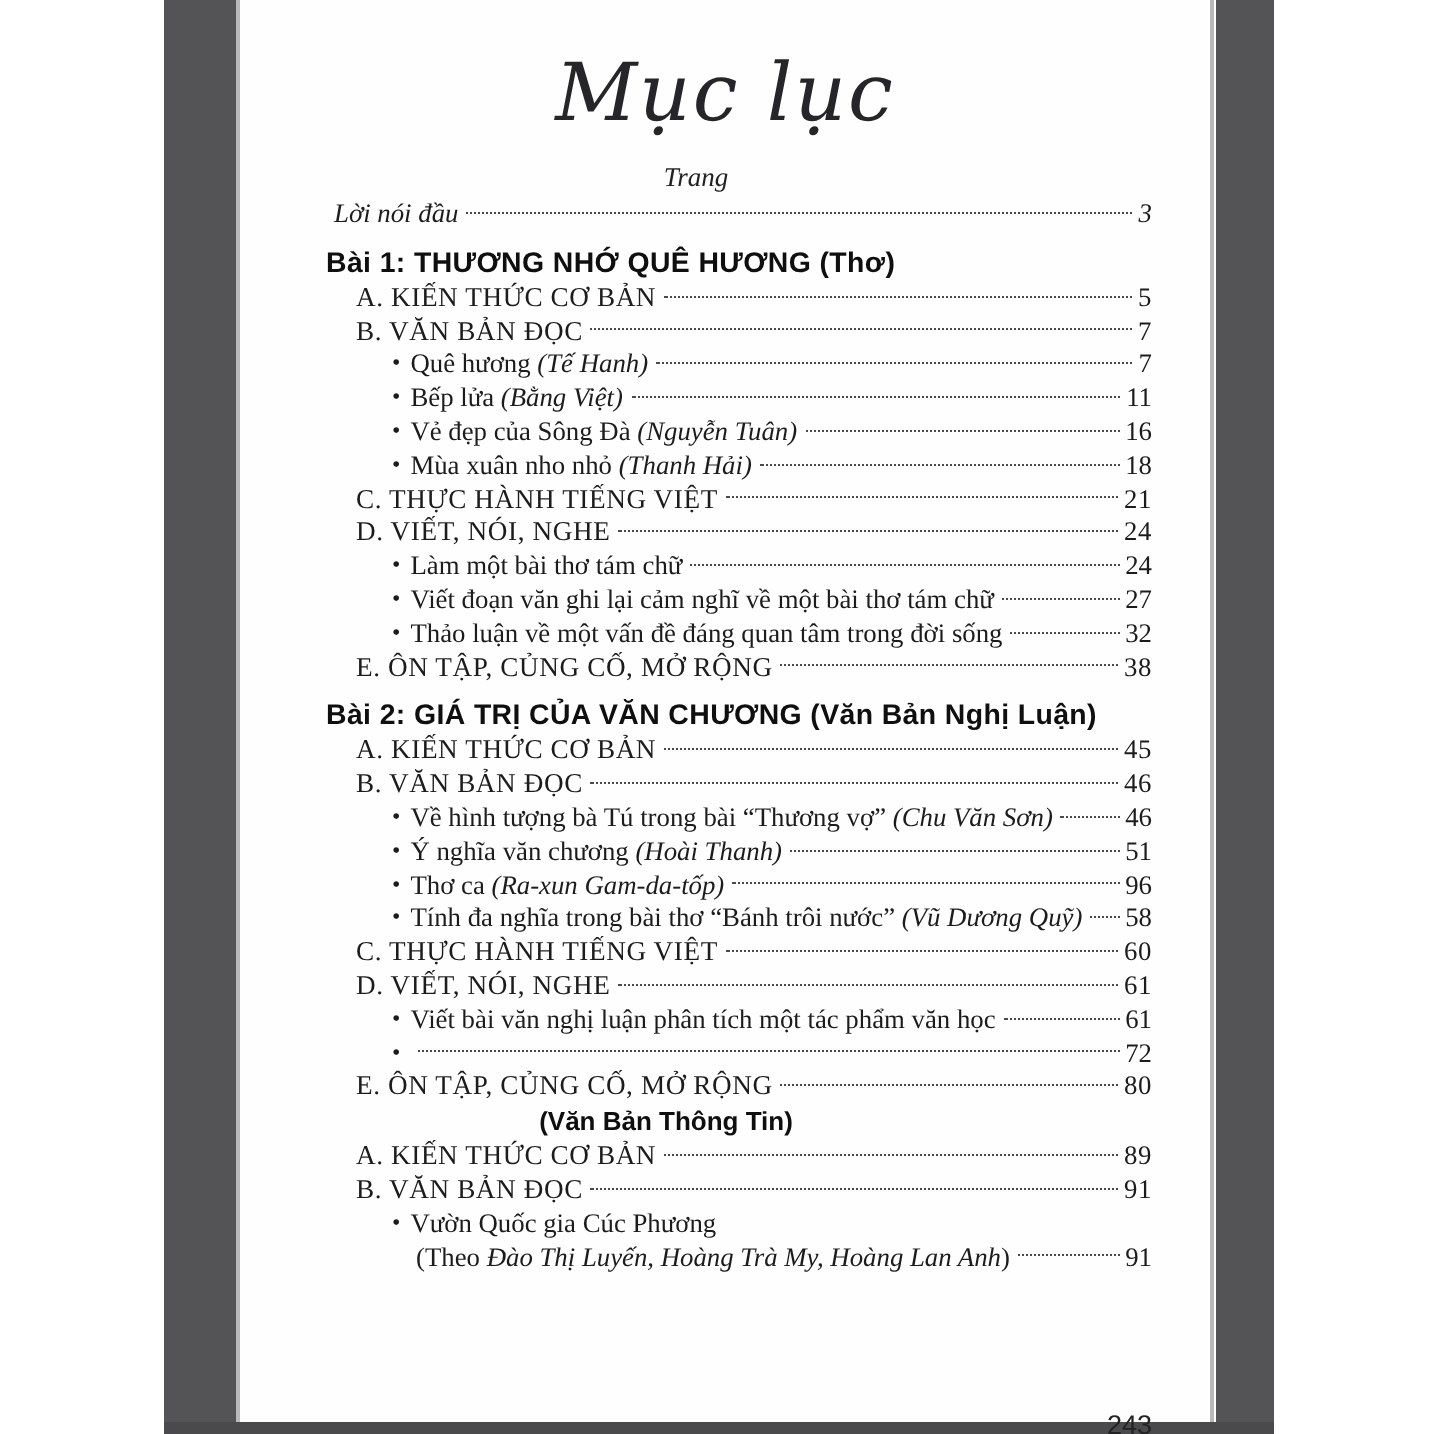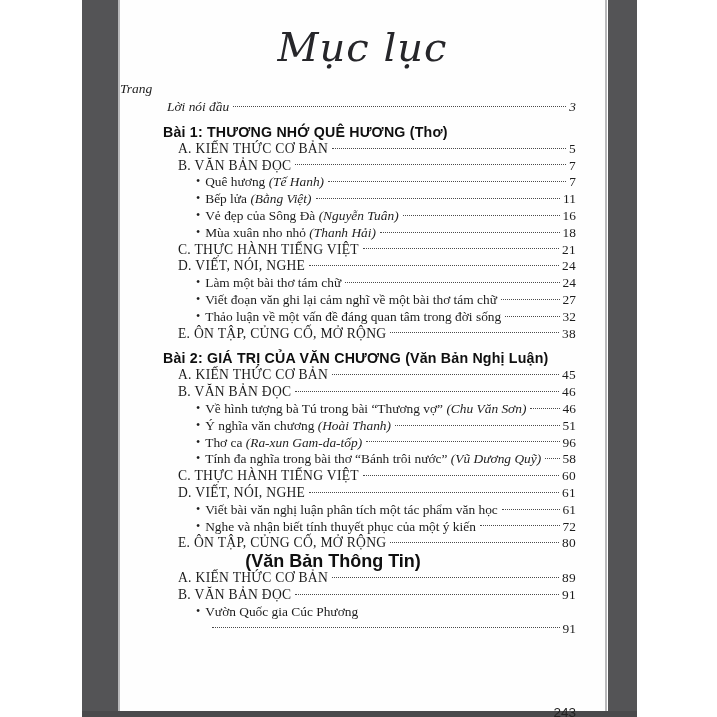--- a/index.html
+++ b/index.html
@@ -16,21 +16,21 @@
   .photo-bottom{position:absolute;left:82px;top:711px;width:555px;height:6px;background:#4a4a4c;}
 
   .sheet{position:absolute;left:120px;top:0;width:485px;height:711px;background:#fefefe;}
 
   .title{
     margin:24px 0 0 0;text-align:center;
     font-family:"DejaVu Serif", serif;font-style:italic;font-weight:400;
     font-size:40px;line-height:46px;color:#26262a;letter-spacing:1px;
   }
   .trang{
-    margin:10px 29px 0 0;text-align:left;
+    margin:10px 29px 0 0;text-align:center;
     font-style:italic;font-size:13.5px;line-height:17px;color:#222;
   }
   .toc{margin-top:2px;}
 
   .row{
     display:flex;align-items:center;
     font-size:13.4px;line-height:16.8px;
     padding-right:29px;color:#1c1c1c;
   }
   .row .label{white-space:nowrap;}
@@ -38,21 +38,21 @@
   .row.intro{margin-left:47px;font-style:italic;}
   .row.heading{
     margin:7px 0 0 43px;
     font-family:"Liberation Sans", sans-serif;font-weight:bold;
     font-size:14.2px;line-height:18px;color:#0f0f0f;letter-spacing:0.2px;
   }
   .row.heading2{
     margin-left:43px;width:340px;padding-right:0;
     justify-content:center;
     font-family:"Liberation Sans", sans-serif;font-weight:bold;
-    font-size:18px;line-height:18px;color:#0f0f0f;
+    font-size:13px;line-height:18px;color:#0f0f0f;
   }
   .row.letter{margin-left:58px;letter-spacing:0.3px;font-size:13.6px;}
   .row.bullet,.row.bullet-nopage{margin-left:76px;}
   .row.cont{margin-left:88px;}
   .bullet-glyph{margin-right:5px;font-size:12px;position:relative;top:-1px;}
   .leader{
     flex:1 1 auto;min-width:8px;
     border-bottom:1.6px dotted #4a4a4a;
     margin:0 3px 0 4px;transform:translateY(-1px);
   }
@@ -198,21 +198,20 @@
         <span class="page-num">61</span>
       </div>
       <div class="row bullet">
         <span class="bullet-glyph">•</span>
         <span class="label"><span>Viết bài văn nghị luận phân tích một tác phẩm văn học</span></span>
         <span class="leader"></span>
         <span class="page-num">61</span>
       </div>
       <div class="row bullet">
         <span class="bullet-glyph">•</span>
-        <span class="label"><span>Nghe và nhận biết tính thuyết phục của một ý kiến</span></span>
         <span class="leader"></span>
         <span class="page-num">72</span>
       </div>
       <div class="row letter">
         <span class="label"><span>E. ÔN TẬP, CỦNG CỐ, MỞ RỘNG</span></span>
         <span class="leader"></span>
         <span class="page-num">80</span>
       </div>
       <div class="row heading2">
         <span class="label"><span>(Văn Bản Thông Tin)</span></span>
@@ -225,18 +224,19 @@
       <div class="row letter">
         <span class="label"><span>B. VĂN BẢN ĐỌC</span></span>
         <span class="leader"></span>
         <span class="page-num">91</span>
       </div>
       <div class="row bullet-nopage">
         <span class="bullet-glyph">•</span>
         <span class="label"><span>Vườn Quốc gia Cúc Phương</span></span>
       </div>
       <div class="row cont">
+        <span class="label"><span>(Theo </span><span class="it">Đào Thị Luyến, Hoàng Trà My, Hoàng Lan Anh</span><span>)</span></span>
         <span class="leader"></span>
         <span class="page-num">91</span>
       </div>
     </div>
   <div class="folio">243</div>
 </div>
 
 </body></html>

